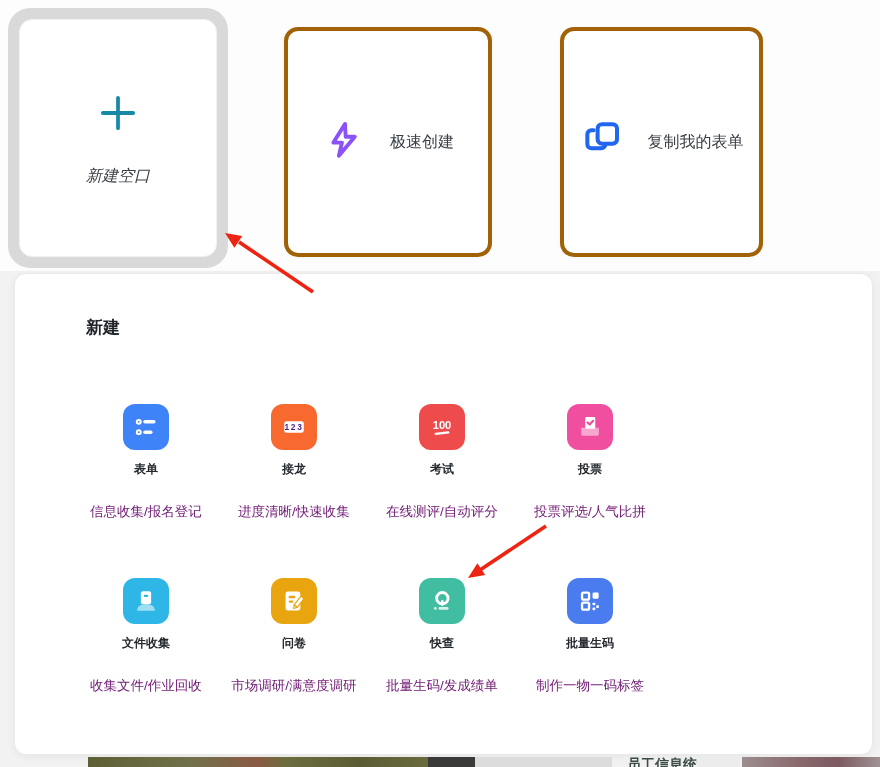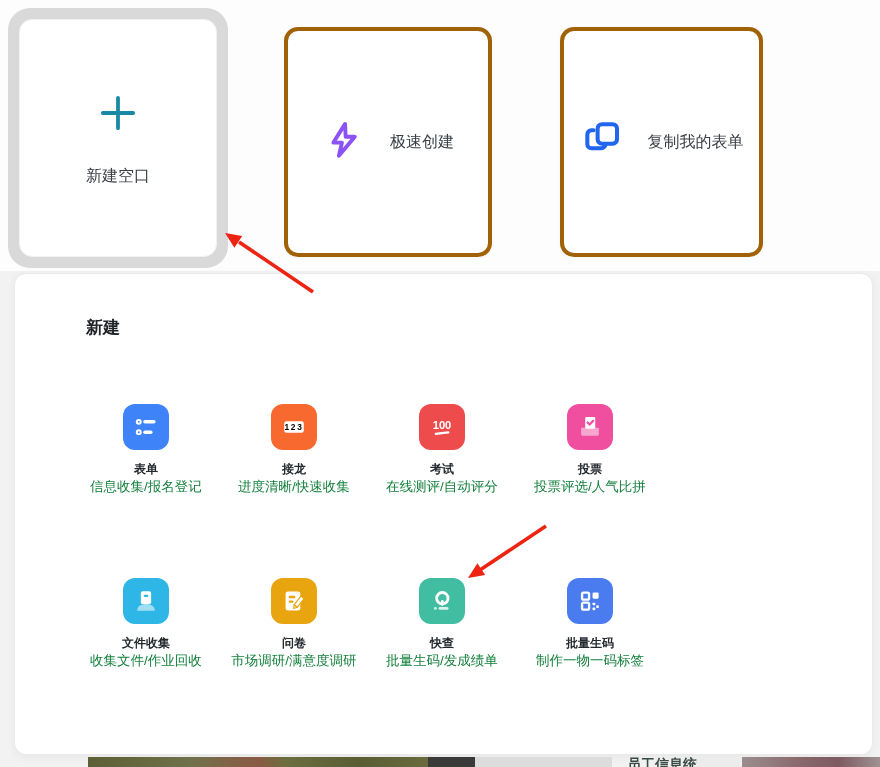--- a/index.html
+++ b/index.html
@@ -5,41 +5,41 @@
   * { margin:0; padding:0; box-sizing:border-box; }
   html,body { width:880px; height:767px; overflow:hidden;
     font-family:"Liberation Sans","DejaVu Sans",sans-serif; background:#f2f2f2; }
   .top-section { position:absolute; left:0; top:0; width:880px; height:271px; background:#fdfdfd; }
 
   
   .card-ring { position:absolute; left:8px; top:8px; width:220px; height:260px;
     background:#d9d9d9; border-radius:22px; cursor:pointer; }
   .card-ring-inner { position:absolute; left:11px; top:11px; right:11px; bottom:11px;
     background:#fff; border-radius:13px; border:1px solid #f1f1f1;
-    display:flex; flex-direction:column; align-items:center; justify-content:center; gap:26px; }
+    display:flex; flex-direction:column; align-items:center; justify-content:center; gap:26px;font-style:italic; }
   .top-card { position:absolute; background:#fff; border:4px solid #a16207; border-radius:14px;
     box-shadow:0 1px 4px rgba(0,0,0,0.04); cursor:pointer;
     display:flex; align-items:center; justify-content:center; gap:24px; }
   .top-card.c2 { left:284px; top:27px; width:208px; height:230px; }
   .top-card.c3 { left:560px; top:27px; width:203px; height:230px; }
   .top-card-label { font-size:16px; color:#3a3f45; }
 
   
   .panel { position:absolute; left:14px; top:273px; width:859px; height:482px;
     background:#fff; border:1px solid #eaeaea; border-radius:12px;
     box-shadow:0 2px 10px rgba(0,0,0,0.05); }
   .panel-title { position:absolute; left:58px; top:42px; font-size:17px; font-weight:bold; color:#202328;margin-left:13px; }
   .tpl-row { position:absolute; left:57px; display:flex; }
   .tpl-row.r1 { top:130px; }
   .tpl-row.r2 { top:304px; }
   .tpl-item { width:148px; display:flex; flex-direction:column; align-items:center; cursor:pointer; }
   .t-icon { width:46px; height:46px; border-radius:12px;
     display:flex; align-items:center; justify-content:center; }
   .t-label { margin-top:11px; font-size:12px; font-weight:bold; color:#24292e; white-space:nowrap; }
-  .t-sub { margin-top:0; font-size:13.5px; color:#15803d; white-space:nowrap; }
+  .t-sub { margin-top:25px; font-size:13.5px; color:#701a75; white-space:nowrap; }
 
   
   .arrows { position:absolute; left:0; top:0; width:880px; height:767px; pointer-events:none; }
 
   
   .thumb { position:absolute; top:757px; height:10px; }
   .thumb.olive { left:88px; width:340px;
     background:linear-gradient(90deg,#5d5f35 0%,#70714a 30%,#8a5a44 50%,#6c6e3e 58%,#5a5c34 80%,#6a6c3e 100%); }
   .thumb.dark  { left:428px; width:47px; background:#3a3a38; }
   .thumb.light1{ left:475px; width:137px; background:#dcdcdc; }
@@ -97,21 +97,21 @@
           <rect x="9.6" y="6.1" width="10.6" height="3" rx="1.5" fill="#fff"></rect>
           <circle cx="5.8" cy="16.4" r="1.7" fill="none" stroke="#fff" stroke-width="1.7"></circle>
           <rect x="9.6" y="14.9" width="8" height="3" rx="1.5" fill="#fff"></rect>
         </svg>
       </div>
       <div class="t-label">表单</div>
       <div class="t-sub">信息收集/报名登记</div>
     </div>
 
     <div class="tpl-item">
-      <div class="t-icon" style="background-color: rgb(247, 105, 47); color: #000000;">
+      <div class="t-icon" style="background-color: rgb(247, 105, 47); color: #4c1d95;">
         <svg width="28" height="28" viewBox="0 0 24 24">
           <rect x="3.6" y="7" width="16.8" height="10" rx="2" fill="#fff"></rect>
           <text x="12" y="14.6" text-anchor="middle" font-size="7.2" font-weight="bold" letter-spacing="1.4" fill="currentColor">123</text>
         </svg>
       </div>
       <div class="t-label">接龙</div>
       <div class="t-sub">进度清晰/快速收集</div>
     </div>
 
     <div class="tpl-item">

